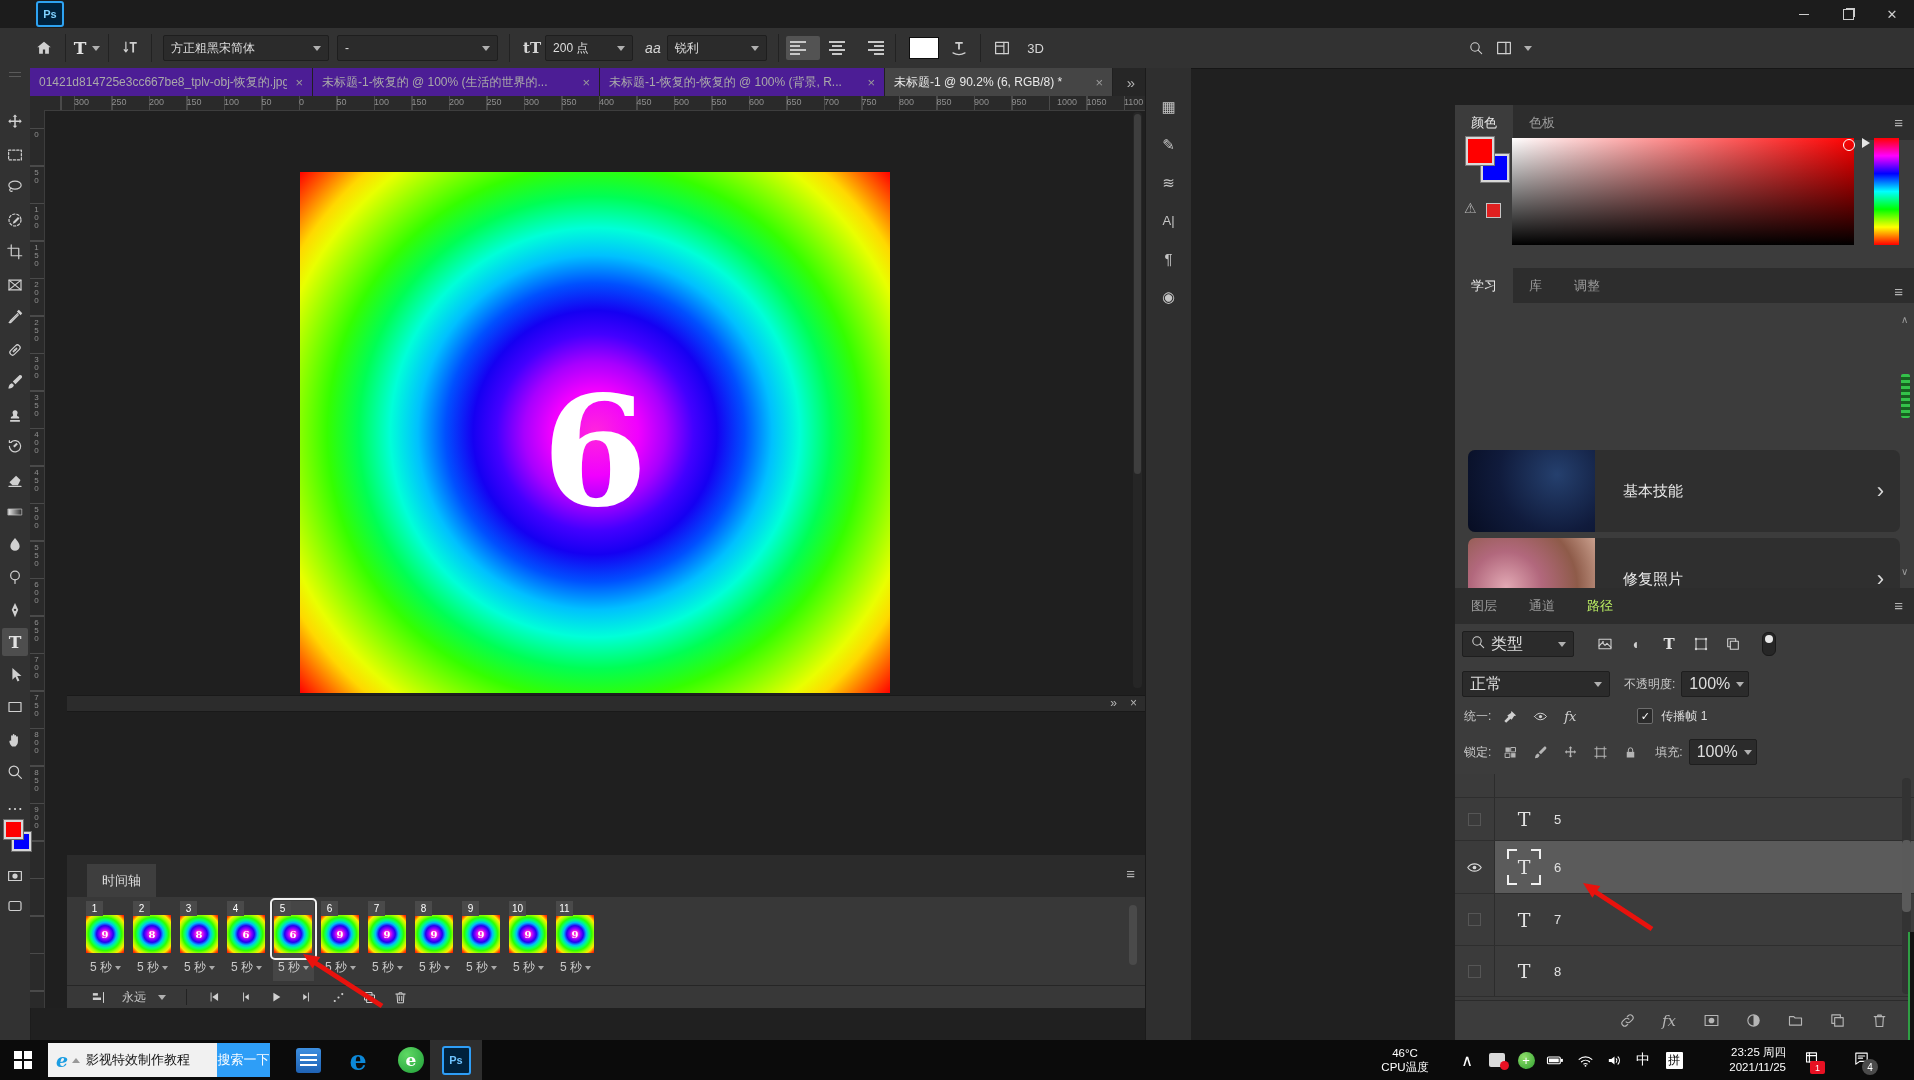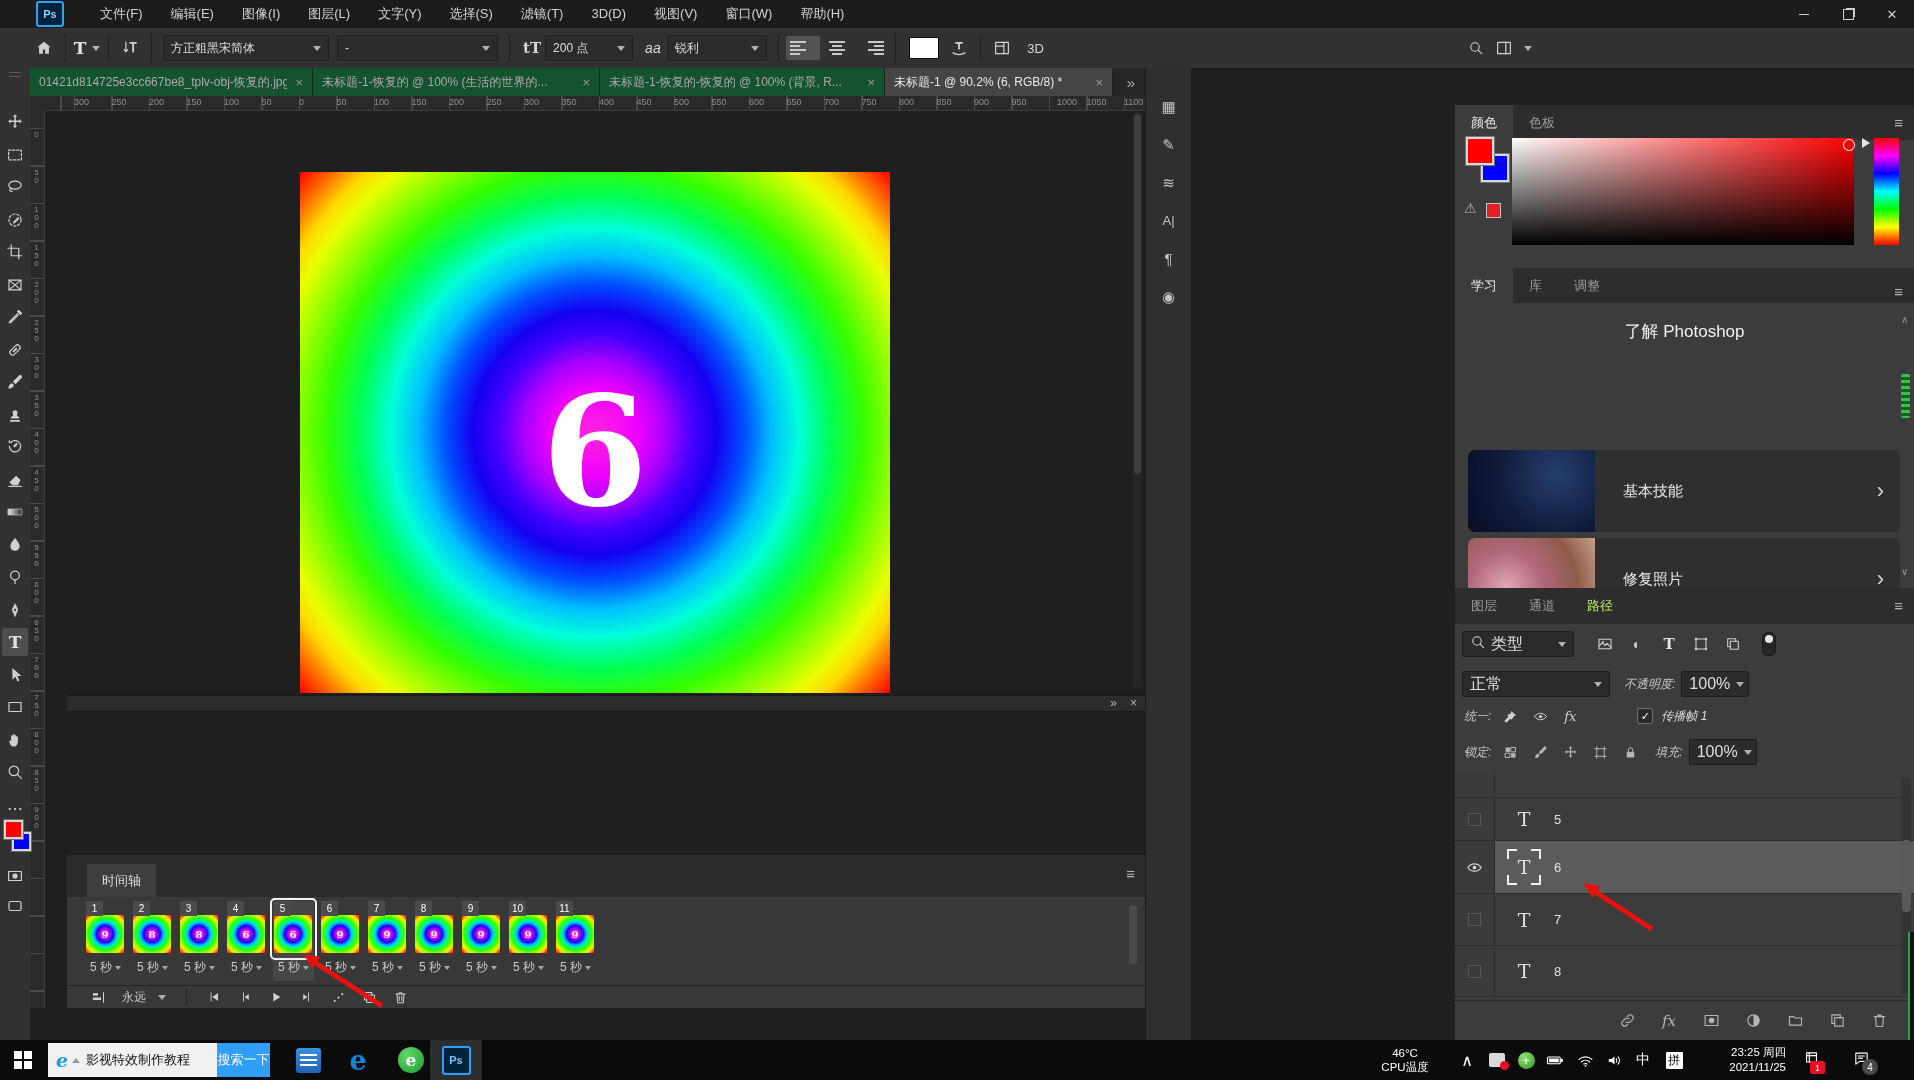--- a/index.html
+++ b/index.html
@@ -39,21 +39,21 @@
 
 .toolbar{position:absolute;left:0;top:68px;width:30px;height:972px;background:#323232;border-right:1px solid #1c1c1c;}
 .tb-grip{position:absolute;left:9px;top:4px;width:12px;height:3px;border-top:1px solid #5a5a5a;border-bottom:1px solid #5a5a5a;}
 .tool{position:absolute;left:2px;width:26px;height:28px;display:flex;align-items:center;justify-content:center;border-radius:2px;}
 .tool.sel{background:#4e4e4e;}
 .tool .tglyph{font-size:17px;}
 .fgswatch{position:absolute;left:4px;width:15px;height:15px;border:2px solid #d8d8d8;outline:1px solid #6a6a6a;z-index:2;}
 .bgswatch{position:absolute;left:12px;width:15px;height:15px;border:2px solid #d8d8d8;outline:1px solid #6a6a6a;z-index:1;}
 
 .tabbar{position:absolute;left:30px;top:68px;width: 1115px;height:28px;background:#262626;display:flex;}
-.dtab{height:28px;display:flex;align-items:center;padding:0 9px;background:#14532d;border-right:1px solid #202020;
+.dtab{height:28px;display:flex;align-items:center;padding:0 9px;background:#4c1d95;border-right:1px solid #202020;
   font-size:12px;color:#a9a9a9;overflow:hidden;white-space:nowrap;box-sizing:border-box;}
 .dtab.active{background:#454545;color:#e9e9e9;}
 .dtab-label{overflow:hidden;text-overflow:clip;white-space:nowrap;flex:1;}
 .dtab-close{margin-left:8px;color:#9a9a9a;font-size:13px;flex:none;}
 .tab-overflow{position:absolute;right:4px;top:0;height:28px;display:flex;align-items:center;color:#b5b5b5;font-size:15px;padding:0 6px;}
 
 .canvasArea{position:absolute;left:30px;top:96px;width:1115px;height:912px;background:#1f1f1f;overflow:hidden;}
 .rcorner{position:absolute;left:0;top:0;width:14px;height:14px;background:#2a2a2a;border-right:1px solid #3d3d3d;border-bottom:1px solid #3d3d3d;}
 .hruler{position:absolute;left:14px;top:0;width:1101px;height:14px;background:#2a2a2a;border-bottom:1px solid #3d3d3d;
   background-image:repeating-linear-gradient(to right,#4a4a4a 0 1px,transparent 1px 37.5px);background-position:30px 0;}
@@ -142,21 +142,21 @@
 .lrowc{flex:1;align-self:stretch;display:flex;align-items:center;}
 .ltglyph{font-family:"DejaVu Serif",serif;font-size:19px;color:#e2e2e2;width:30px;text-align:center;}
 .lthumbbox{position:relative;width:34px;height:36px;margin-left:12px;display:flex;align-items:center;justify-content:center;flex:none;}
 .lname{margin-left:13px;font-size:13px;color:#e2e2e2;}
 .emptywell{width:11px;height:11px;border:1px solid #565656;}
 .corner{position:absolute;width:8px;height:8px;border:2px solid #f0f0f0;}
 .c-tl{left:0;top:0;border-right:none;border-bottom:none;}
 .c-tr{right:0;top:0;border-left:none;border-bottom:none;}
 .c-bl{left:0;bottom:0;border-right:none;border-top:none;}
 .c-br{right:0;bottom:0;border-left:none;border-top:none;}
-.lp-label{font-size:12px;color:#c9c9c9;font-style:italic;}
+.lp-label{font-size:12px;color:#c9c9c9;}
 .lp-row{position:absolute;left:0;width:459px;height:32px;display:flex;align-items:center;}
 .smicon{display:flex;align-items:center;justify-content:center;width:26px;height:24px;}
 .pill{width:12px;height:22px;border-radius:6px;background:#262626;border:1px solid #191919;position:relative;}
 .pill i{position:absolute;left:1.5px;top:2px;width:8px;height:8px;border-radius:50%;background:#e8e8e8;}
 .chk{width:14px;height:14px;background:#2b2b2b;border:1px solid #6e6e6e;border-radius:2px;color:#fff;font-size:11px;
   display:flex;align-items:center;justify-content:center;}
 .lscrolltrack{position:absolute;left:447px;top:190px;width:9px;height:216px;background:#333;border-radius:4px;}
 .lscrollthumb{position:absolute;left:447px;top:252px;width:9px;height:72px;background:#5a5a5a;border-radius:4px;}
 .lbottom{position:absolute;left:0;top:412px;width:459px;height:40px;border-top:1px solid #2b2b2b;display:flex;align-items:center;justify-content:flex-end;gap:16px;padding-right:22px;box-sizing:border-box;}
 .edgehandle{position:absolute;left:1908px;top:932px;width:6px;height:108px;background:#121212;border-left:2px solid #2f9e44;}
@@ -191,33 +191,20 @@
 .arrowsvg{position:absolute;left:0;top:0;width:1914px;height:1080px;pointer-events:none;z-index:50;}
 .g{display:inline-block;}
 </style>
 </head>
 <body>
 
 <div id="screen">
 
   <div class="titlebar">
     <div class="pslogo">Ps</div>
-    <div class="menus" id="menus">
-        <div class="menu-item">文件(F)</div>
-        <div class="menu-item">编辑(E)</div>
-        <div class="menu-item">图像(I)</div>
-        <div class="menu-item">图层(L)</div>
-        <div class="menu-item">文字(Y)</div>
-        <div class="menu-item">选择(S)</div>
-        <div class="menu-item">滤镜(T)</div>
-        <div class="menu-item">3D(D)</div>
-        <div class="menu-item">视图(V)</div>
-        <div class="menu-item">窗口(W)</div>
-        <div class="menu-item">帮助(H)</div>
-      </div>
     <div class="winctl">
       <div class="wcbtn">
           <span class="mline"></span>
         </div>
       <div class="wcbtn">
           <span class="rbox"></span>
         </div>
       <div class="wcbtn">
           <span class="xmark">✕</span>
         </div>
@@ -783,21 +770,20 @@
     <div class="huebar"></div>
   </div>
 
   <div class="panel" style="left:1455px;top:262px;width:459px;height:326px">
     <div class="ptabs" style="top:6px">
       <span class="ptab active">学习</span>
       <span class="ptab">库</span>
       <span class="ptab">调整</span>
       <span class="pmenu" style="top:15px">≡</span>
     </div>
-    <div class="learn-title">了解 Photoshop</div>
     <div id="learnCards">
         <div class="lcard" style="top: 188px;">
           <div class="lthumb lthumb0"></div>
           <div class="llabel">基本技能</div>
           <div class="lchev">›</div>
         </div>
         <div class="lcard" style="top: 276px;">
           <div class="lthumb lthumb1"></div>
           <div class="llabel">修复照片</div>
           <div class="lchev">›</div>

